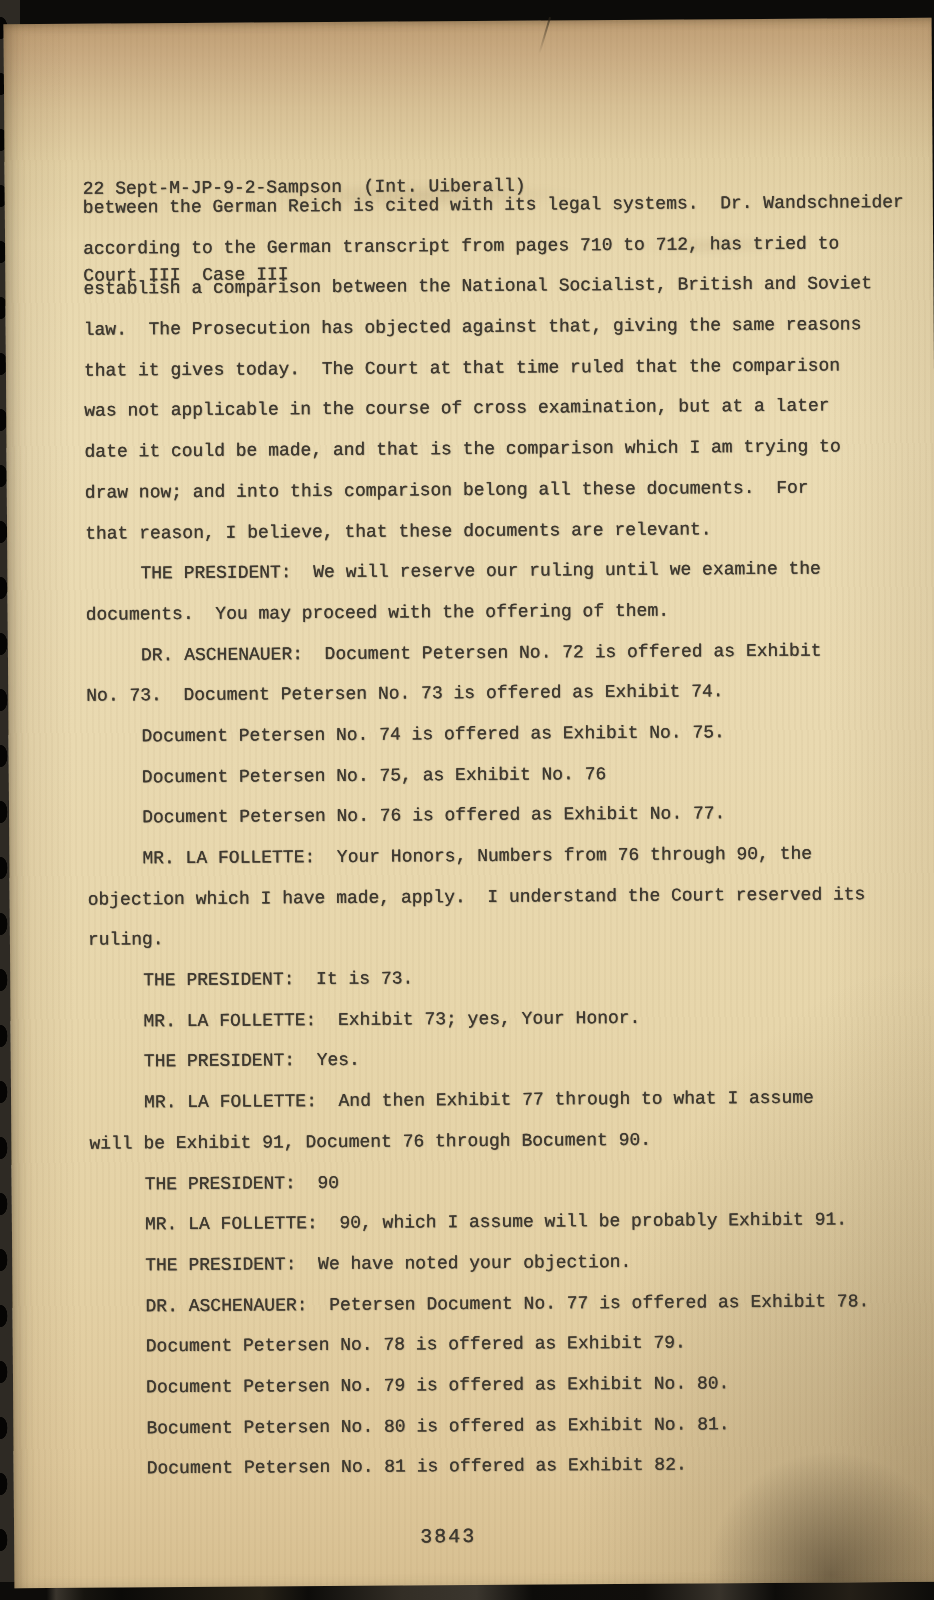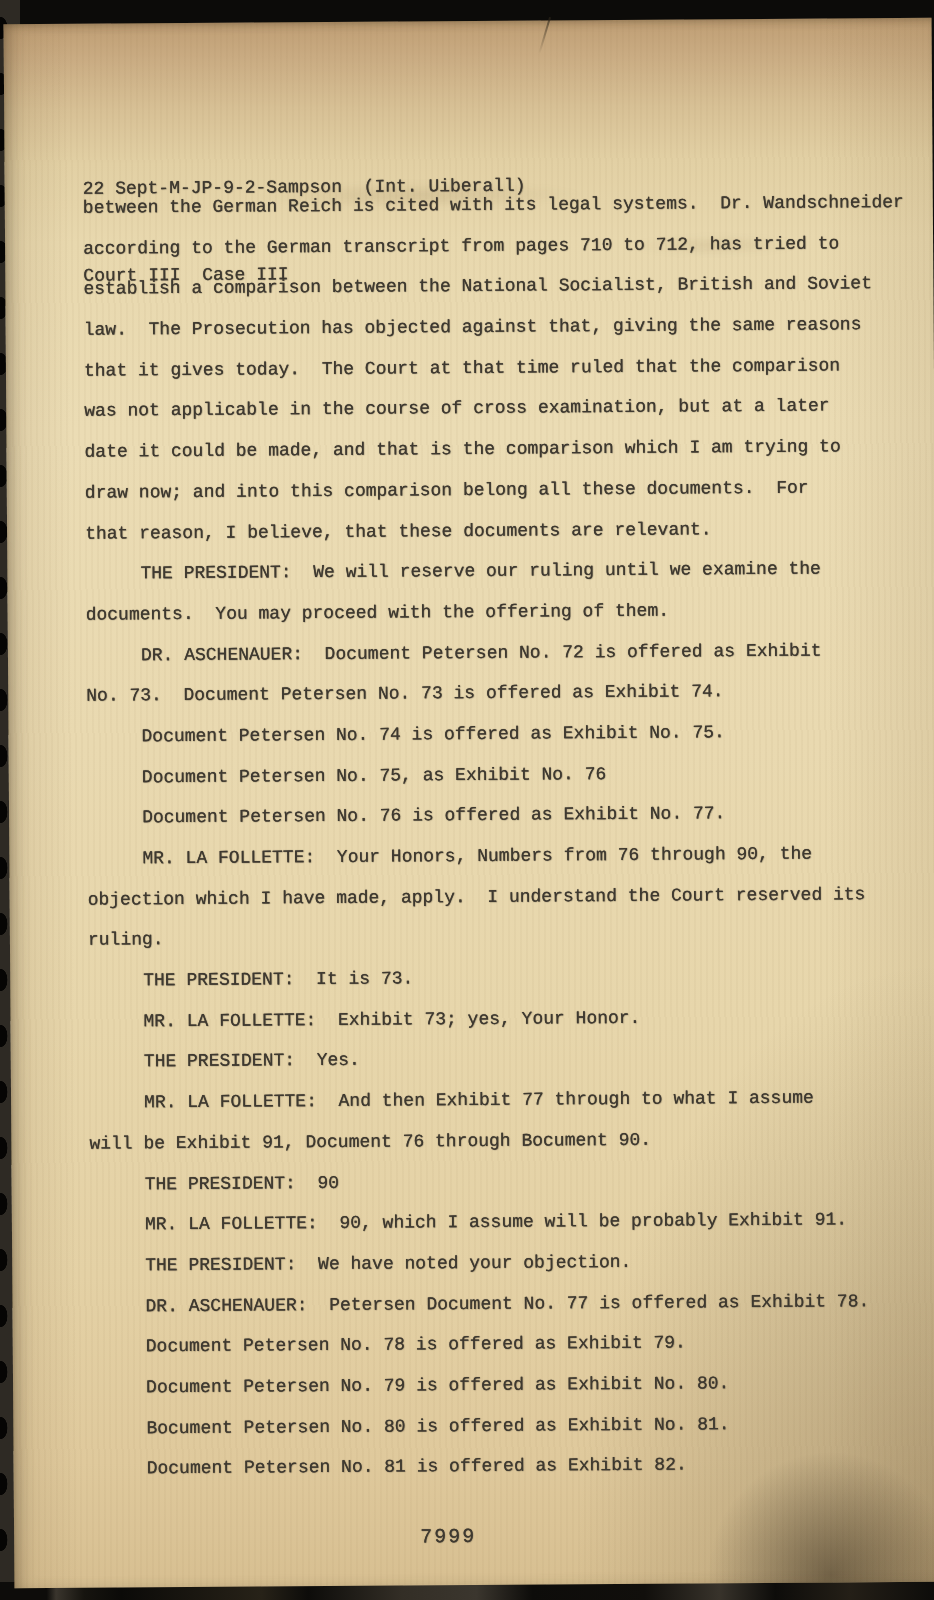--- a/index.html
+++ b/index.html
@@ -154,16 +154,16 @@
           <div class="tline indent" style="">THE PRESIDENT:  90</div>
           <div class="tline indent" style="">MR. LA FOLLETTE:  90, which I assume will be probably Exhibit 91.</div>
           <div class="tline indent" style="">THE PRESIDENT:  We have noted your objection.</div>
           <div class="tline indent" style="">DR. ASCHENAUER:  Petersen Document No. 77 is offered as Exhibit 78.</div>
           <div class="tline indent" style="">Document Petersen No. 78 is offered as Exhibit 79.</div>
           <div class="tline indent" style="">Document Petersen No. 79 is offered as Exhibit No. 80.</div>
           <div class="tline indent" style="">Bocument Petersen No. 80 is offered as Exhibit No. 81.</div>
           <div class="tline indent" style="">Document Petersen No. 81 is offered as Exhibit 82.</div>
         </div>
 
-      <div class="pagenum">7999</div>
+      <div class="pagenum">3843</div>
     </div>
   </div>
 </div>
 
 </body></html>

